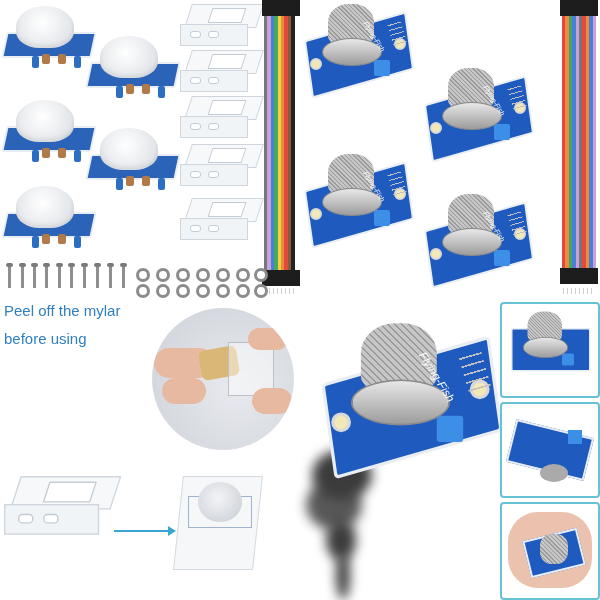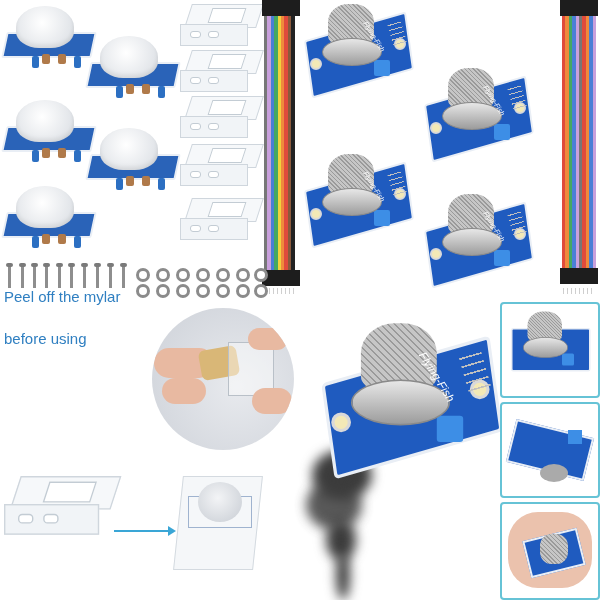--- a/index.html
+++ b/index.html
@@ -243,21 +243,21 @@
     <div class="washer" style="left:254px;top:268px"></div>
   <div class="washer" style="left:136px;top:284px"></div>
     <div class="washer" style="left:156px;top:284px"></div>
     <div class="washer" style="left:176px;top:284px"></div>
     <div class="washer" style="left:196px;top:284px"></div>
     <div class="washer" style="left:216px;top:284px"></div>
     <div class="washer" style="left:236px;top:284px"></div>
     <div class="washer" style="left:254px;top:284px"></div>
 </div>
 
-<div class="note" style="top:288px">Peel off the mylar</div>
+<div class="note" style="top:302px">Peel off the mylar</div>
 <div class="note" style="top:330px">before using</div>
 
 <div class="circle-photo">
   <div class="finger" style="left:2px;top:40px;width:60px;height:30px;"></div>
   <div class="finger" style="left:10px;top:70px;width:44px;height:26px;"></div>
   <div class="mount"></div>
   <div class="clear"></div>
   <div class="finger" style="left:96px;top:20px;width:40px;height:22px;"></div>
   <div class="finger" style="left:100px;top:80px;width:40px;height:26px;"></div>
 </div>

